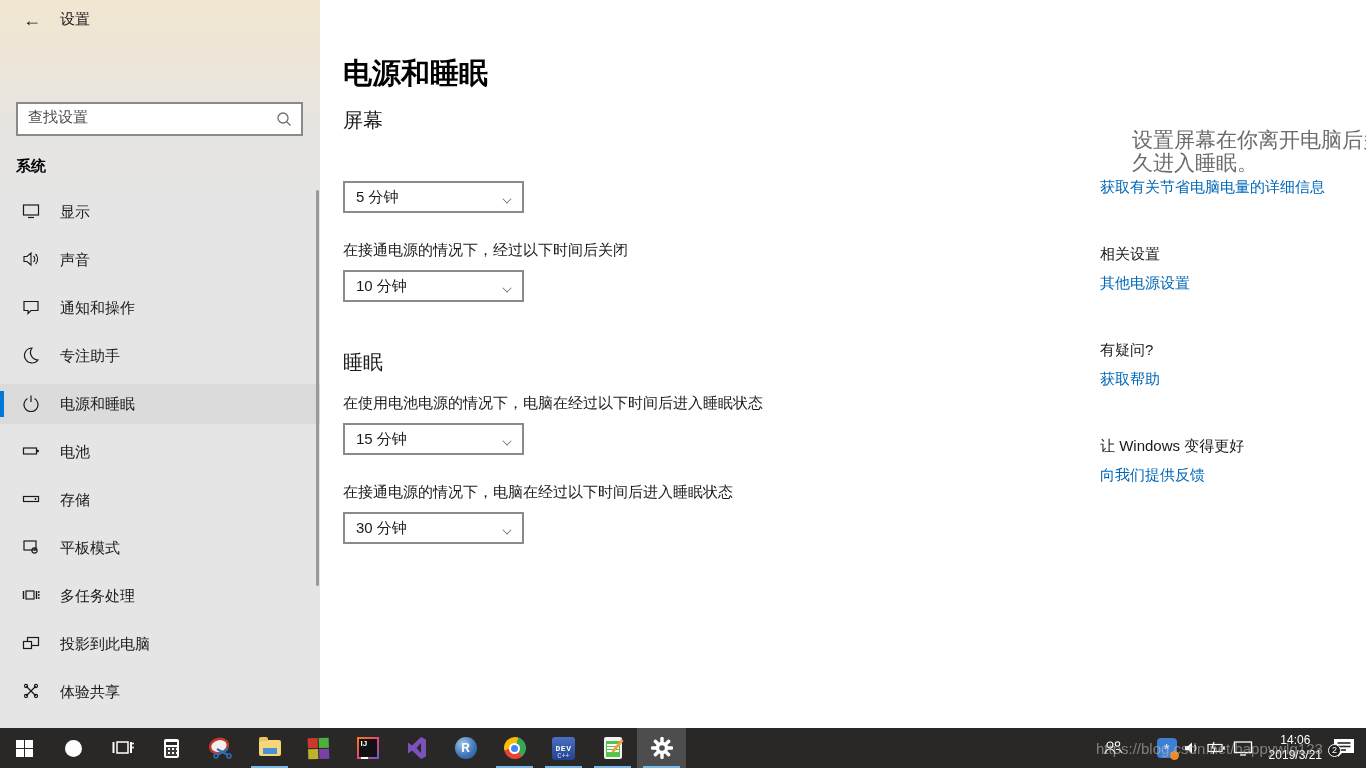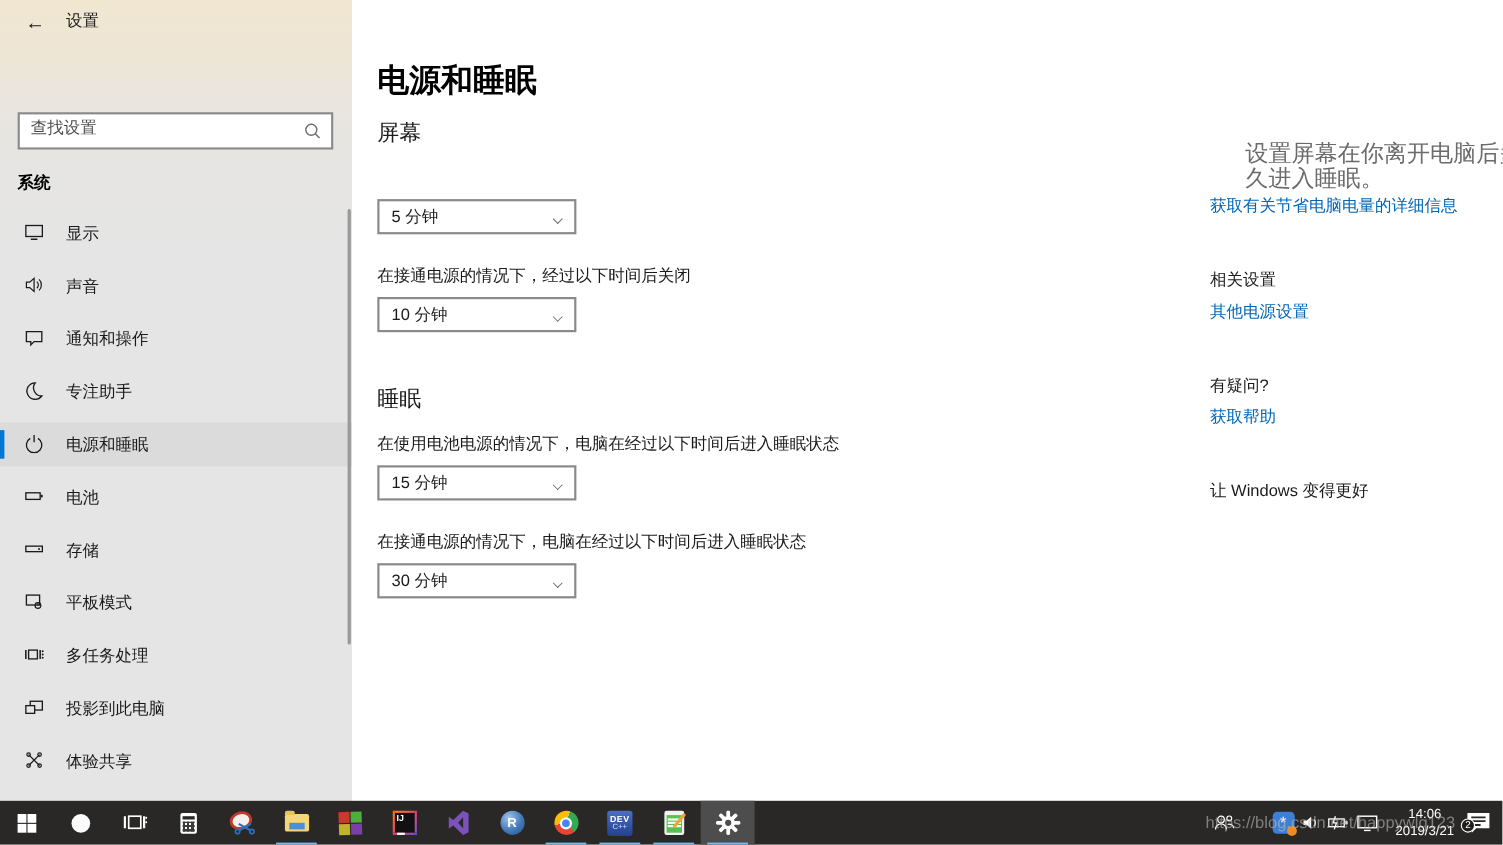--- a/index.html
+++ b/index.html
@@ -80,21 +80,21 @@
   .ij-box { width:22px; height:22px; background:#111; border:2px solid; border-image:linear-gradient(135deg,#f97a12,#e3486f,#7255c8) 1;
     color:#fff; font-size:8px; font-weight:bold; padding:1px 0 0 2px; line-height:1; }
   .ij-box i { display:block; width:7px; height:2px; background:#fff; margin-top:9px; }
   .r-ball { width:22px; height:22px; border-radius:50%; background:radial-gradient(circle at 35% 30%,#9ec4ea,#4279b8 55%,#23508a);
     color:#fff; font-size:12px; font-weight:bold; display:flex; align-items:center; justify-content:center; }
   .chrome-ball { position:relative; width:22px; height:22px; border-radius:50%;
     background:conic-gradient(from 140deg,#ea4335 0 33%,#fbbc05 33% 66%,#34a853 66% 100%); }
   .chrome-ball::before { content:''; position:absolute; left:5.5px; top:5.5px; width:11px; height:11px; border-radius:50%; background:#fff; }
   .chrome-ball::after { content:''; position:absolute; left:7.5px; top:7.5px; width:7px; height:7px; border-radius:50%; background:#4285f4; }
   .dev-box { width:23px; height:23px; border-radius:3px; background:linear-gradient(180deg,#4a6fc3,#23418e);
-    display:flex; flex-direction:column; align-items:center; justify-content:center; color:#fff; }
+    display:flex; flex-direction:column; align-items:center; justify-content:flex-end; color:#fff;font-family:Liberation Mono, monospace; }
   .dev-box b { font-size:8px; line-height:1; letter-spacing:.5px; }
   .dev-box i { font-size:7px; font-style:normal; line-height:1; color:#cfe0ff; }
   .editor-box { position:relative; width:18px; height:22px; background:#f2f2f2; border-radius:2px; overflow:hidden; }
   .editor-box::before { content:''; position:absolute; left:2px; top:4px; right:2px; bottom:2px; background:#57c24e; }
   .editor-box::after { content:''; position:absolute; left:3px; top:10px; width:12px; height:2px; background:#fff;
     box-shadow:0 3px 0 #fff, 0 -3px 0 #fff; }
   .editor-pencil { position:absolute; width:3px; height:16px; background:#f3a33c; transform:rotate(40deg); margin-left:10px; margin-top:-4px; border-radius:1px; }
 
   
   .tray { position:absolute; right:0; top:0; height:40px; display:flex; align-items:center; }
@@ -287,20 +287,21 @@
   <div class="rp-desc" style="top:128px">设置屏幕在你离开电脑后多久进入睡眠。</div>
   <div class="rp-link" style="top:178px">获取有关节省电脑电量的详细信息</div>
 
   <div class="rp-title" style="top:245px">相关设置</div>
   <div class="rp-link" style="top:274px">其他电源设置</div>
 
   <div class="rp-title" style="top:341px">有疑问?</div>
   <div class="rp-link" style="top:370px">获取帮助</div>
 
   <div class="rp-title" style="top:437px">让 Windows 变得更好</div>
+  <div class="rp-link" style="top:466px">向我们提供反馈</div>
 
   <div id="taskbar">
     <div class="tb-left">
       <div class="tb-slot">
           <span class="win-logo">
             <span></span>
             <span></span>
             <span></span>
             <span></span>
           </span>

